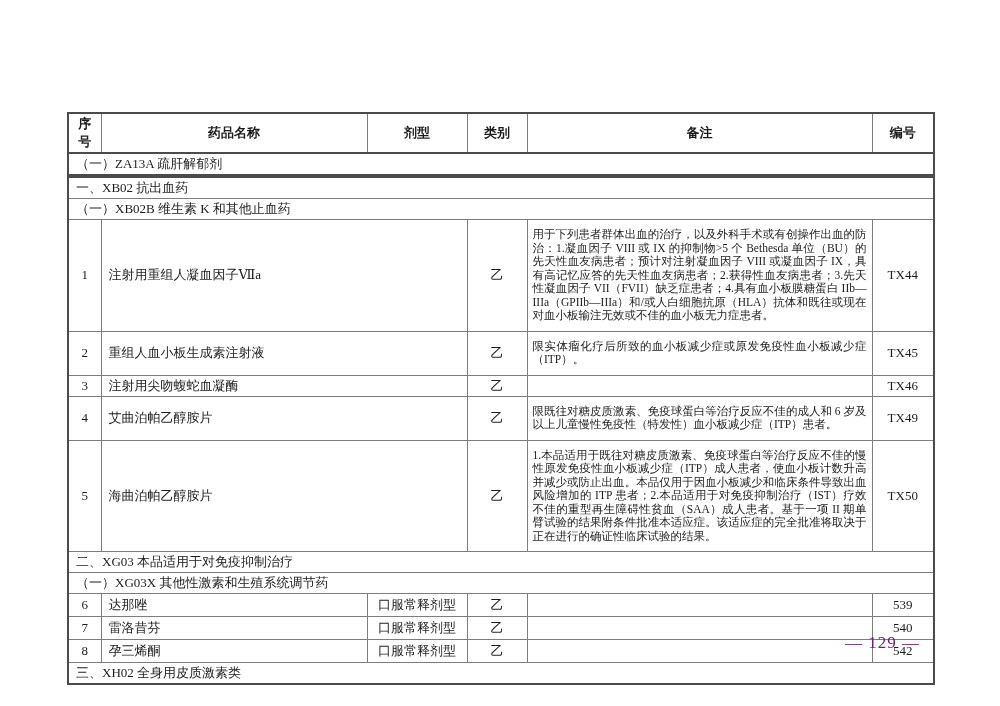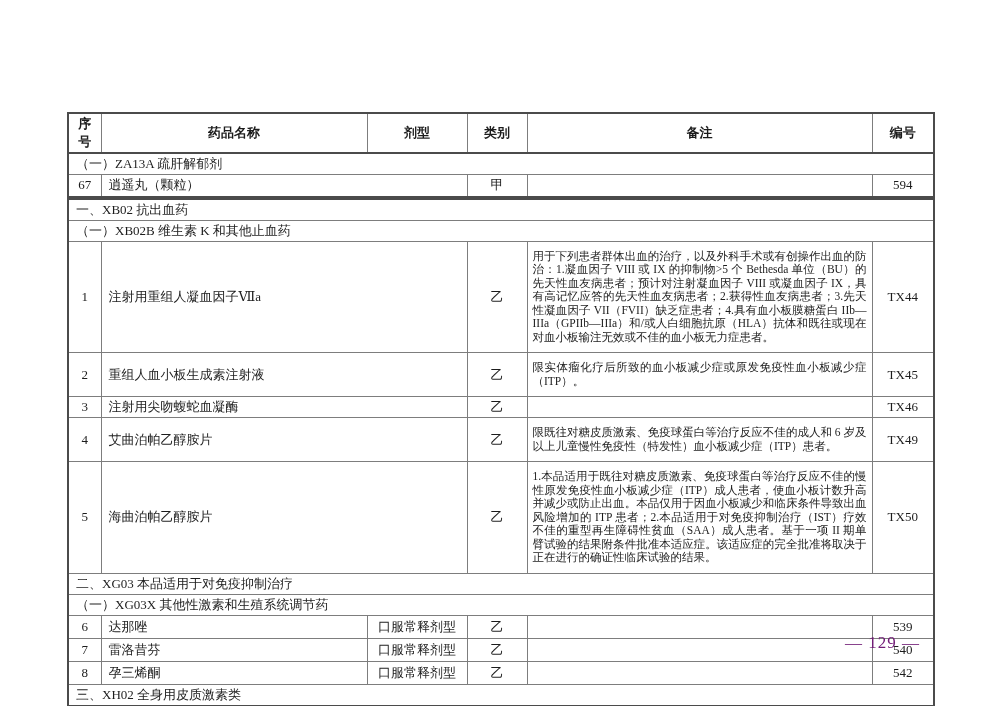--- a/index.html
+++ b/index.html
@@ -108,27 +108,20 @@
         <th>序号</th>
         <th>药品名称</th>
         <th>剂型</th>
         <th>类别</th>
         <th>备注</th>
         <th>编号</th>
       </tr>
       <tr class="h-sec">
         <td class="section-cell" colspan="6">（一）ZA13A 疏肝解郁剂</td>
       </tr>
-      <tr class="h-drug">
-        <td class="c-center">67</td>
-        <td class="name-cell" colspan="2">逍遥丸（颗粒）</td>
-        <td class="c-center">甲</td>
-        <td class="remark-cell"></td>
-        <td class="c-center">594</td>
-      </tr>
     </tbody>
       </table>
 
 
     <table class="doc-table">
       <colgroup>
         <col style="width:33px">
           <col style="width:266px">
           <col style="width:100px">
         <col style="width:60px">

